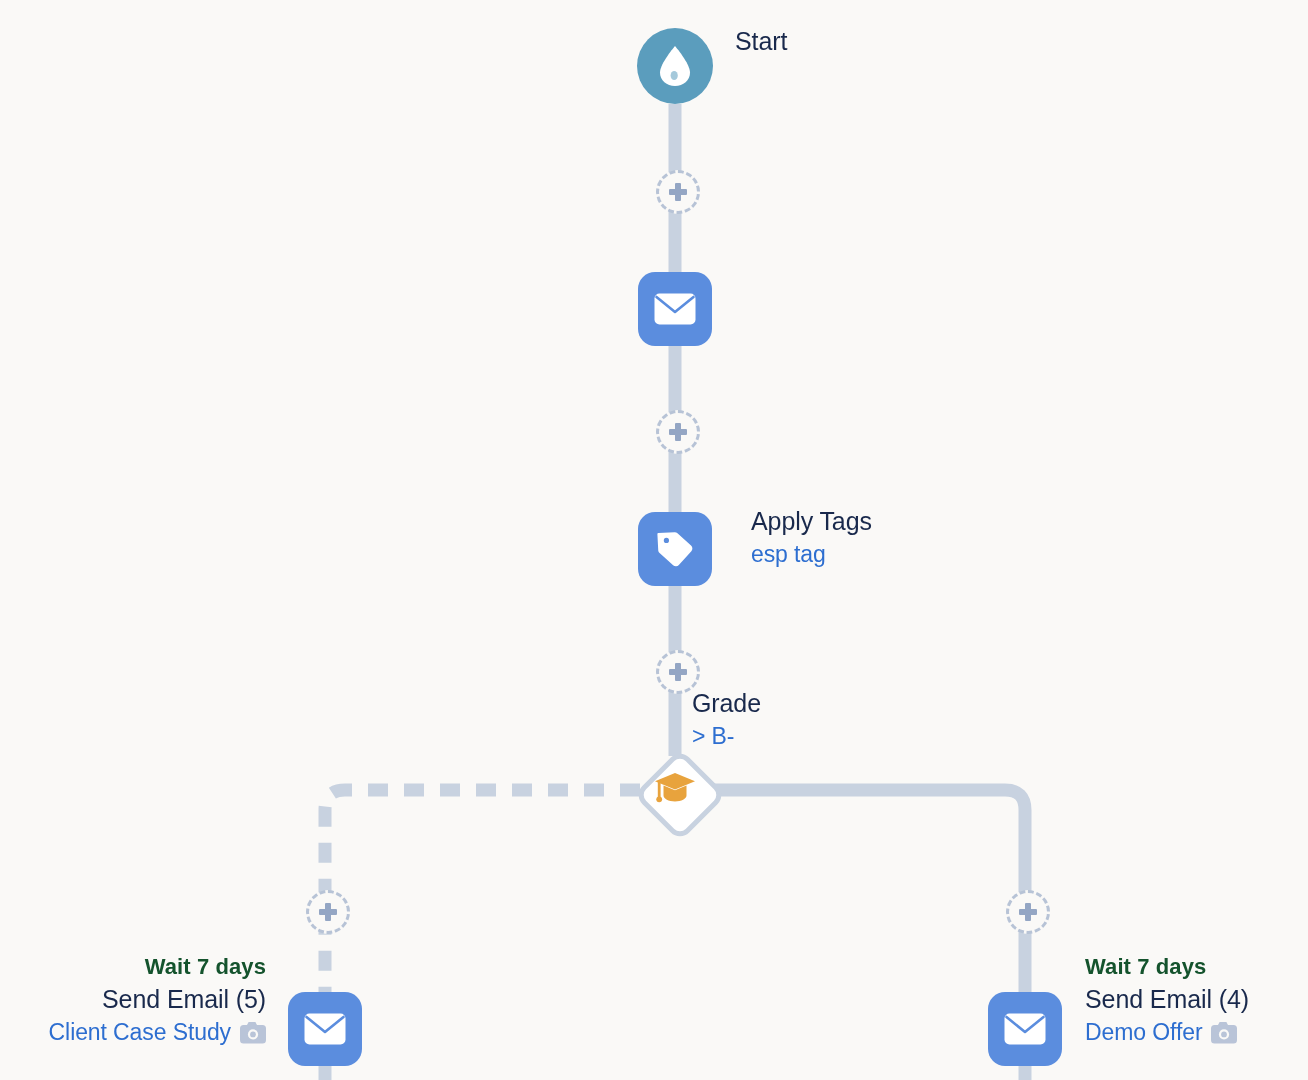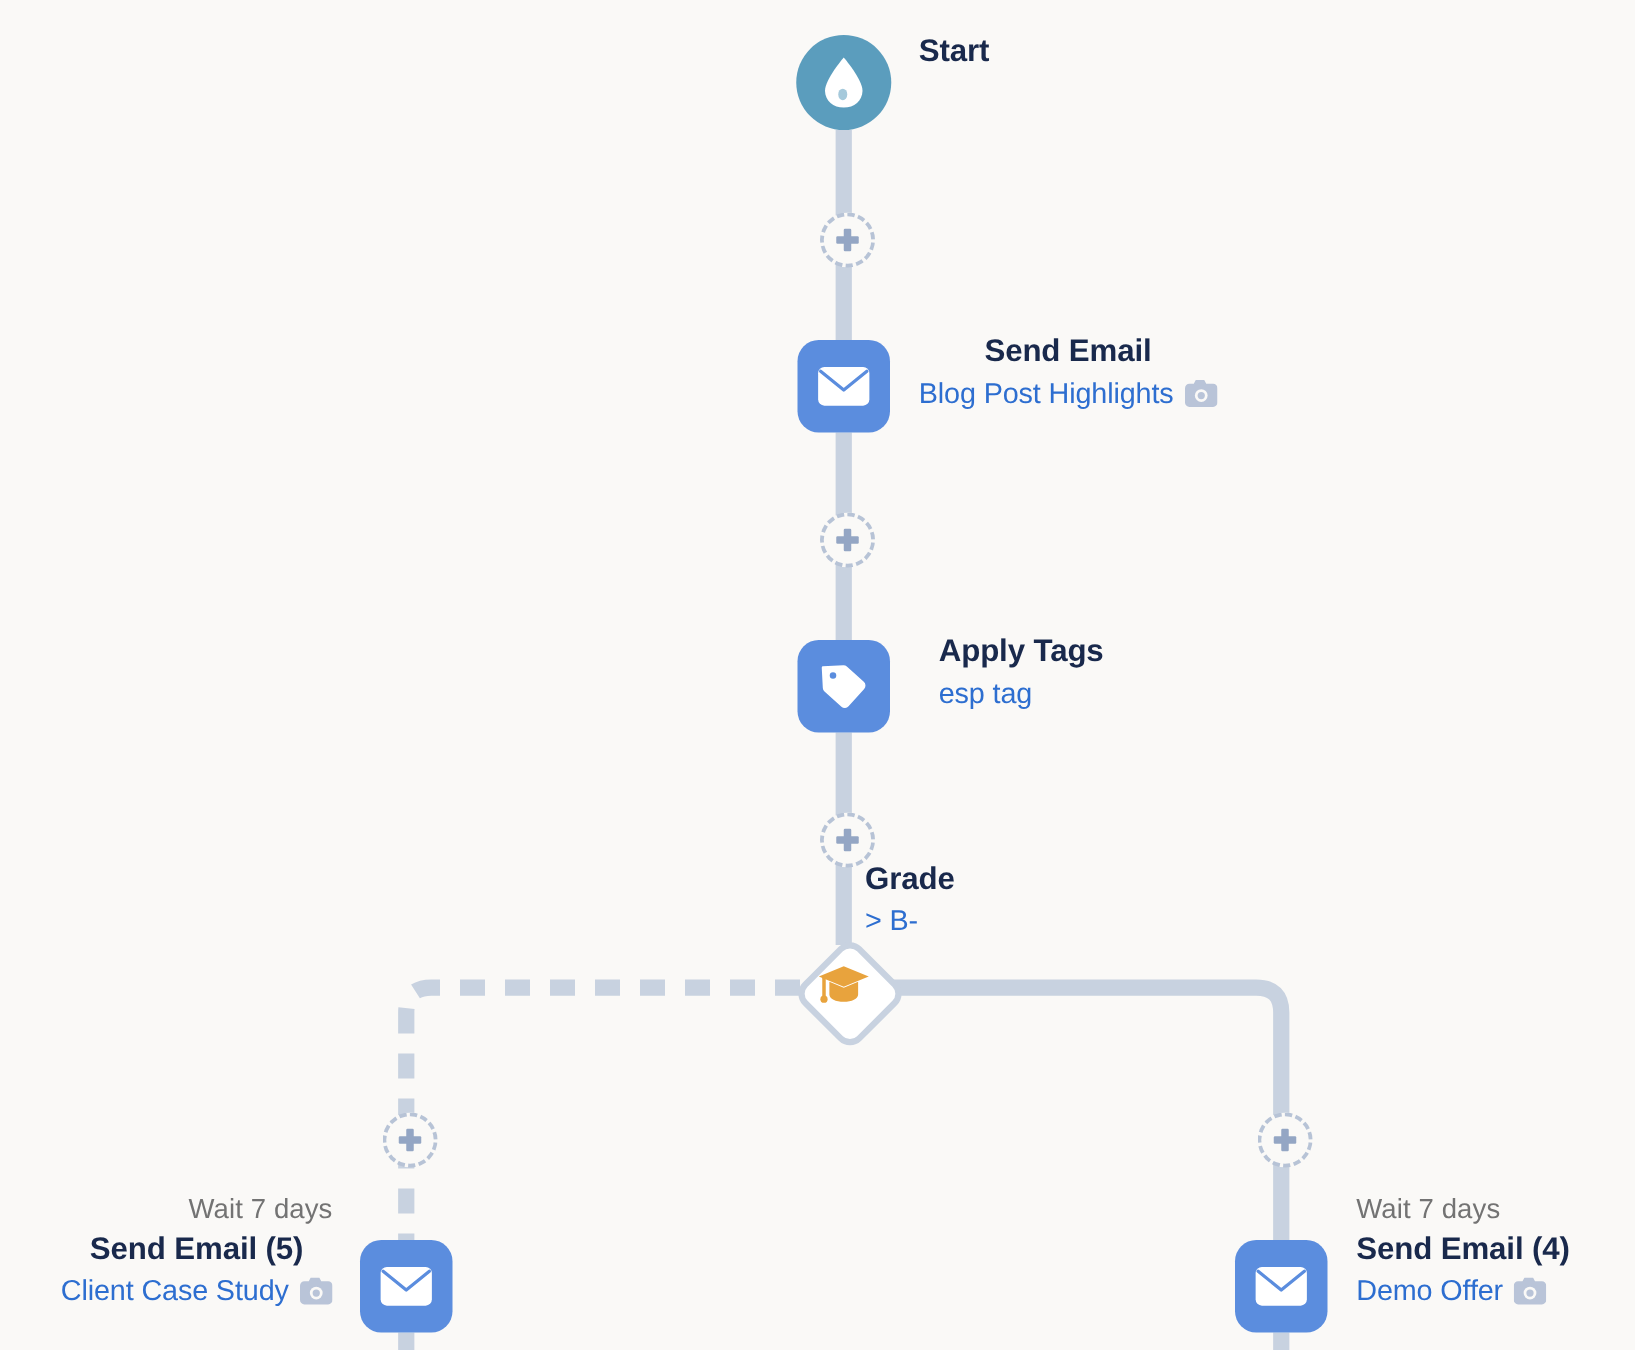--- a/index.html
+++ b/index.html
@@ -38,26 +38,26 @@
     background: #ffffff; border: 5px solid #c8d2e0;
     transform: rotate(45deg);
     box-sizing: content-box;
   }
   .icon-diamond .dia-ico { position: relative; z-index: 2; }
 
   
   .labels { position: absolute; white-space: nowrap; }
   .labels.left { text-align: right; }
   .lbl-pre {
-    font-size: 22px; color: #737373; font-weight: 400;
+    font-size: 22px; color: #14532d; font-weight: 700;
     line-height: 30px; letter-spacing: .1px;
   }
   .lbl-title {
-    font-size: 25px; color: #19294c; font-weight: 700;
-    line-height: 34px; letter-spacing: -.1px; text-align: center;
+    font-size: 25px; color: #19294c; font-weight: 400;
+    line-height: 34px; letter-spacing: -.1px;
   }
   .lbl-sub {
     font-size: 23px; color: #2d6ed0; font-weight: 400;
     line-height: 33px; letter-spacing: -.1px;
     display: flex; align-items: center; gap: 9px;
   }
   .labels.left .lbl-sub { justify-content: flex-start; }
   .cam { display: inline-flex; flex: 0 0 auto; }
 
   
@@ -124,33 +124,20 @@
   <div class="labels" style="left:735px; top:24px;">
     <div class="lbl-title">Start</div>
   </div>
 
   <div class="node" style="left:638px; top:272px;">
     <div class="icon-square" style="background:#5b8dde;">
       <svg width="42" height="32" viewBox="0 0 42 32">
         <rect x="0.5" y="0.5" width="41" height="31" rx="5" fill="#ffffff"></rect>
         <path d="M2.5 4 L21 19 L39.5 4" fill="none" stroke="#5b8dde" stroke-width="2.6" stroke-linecap="round" stroke-linejoin="round"></path>
       </svg>
-    </div>
-  </div>
-  <div class="labels" style="left:735px; top:264px;">
-    <div class="lbl-title">Send Email</div>
-    <div class="lbl-sub">
-      <span>Blog Post Highlights</span>
-      <span class="cam">
-        <svg width="26" height="22" viewBox="0 0 26 22">
-          <path d="M8.6 0 H15.4 L17 3 H22.5 A3.5 3.5 0 0 1 26 6.5 V18 A3.5 3.5 0 0 1 22.5 21.5 H3.5 A3.5 3.5 0 0 1 0 18 V6.5 A3.5 3.5 0 0 1 3.5 3 H7 Z" fill="#b9c4d8"></path>
-          <circle cx="13" cy="12.4" r="5.1" fill="#faf9f7"></circle>
-          <circle cx="13" cy="12.4" r="2.9" fill="#b9c4d8"></circle>
-        </svg>
-      </span>
     </div>
   </div>
 
   <div class="node" style="left:638px; top:512px;">
     <div class="icon-square" style="background:#5b8dde;">
       <svg width="40" height="40" viewBox="0 0 40 40">
         <path d="M4.2 3.2 H20.5 A4 4 0 0 1 23.3 4.4 L36.2 17.3 A4 4 0 0 1 36.2 23 L23 36.2 A4 4 0 0 1 17.3 36.2 L4.4 23.3 A4 4 0 0 1 3.2 20.5 V4.2 A1 1 0 0 1 4.2 3.2 Z" fill="#ffffff" transform="rotate(-3 20 20)"></path>
         <circle cx="11.4" cy="11.4" r="2.6" fill="#5b8dde"></circle>
       </svg>
     </div>

